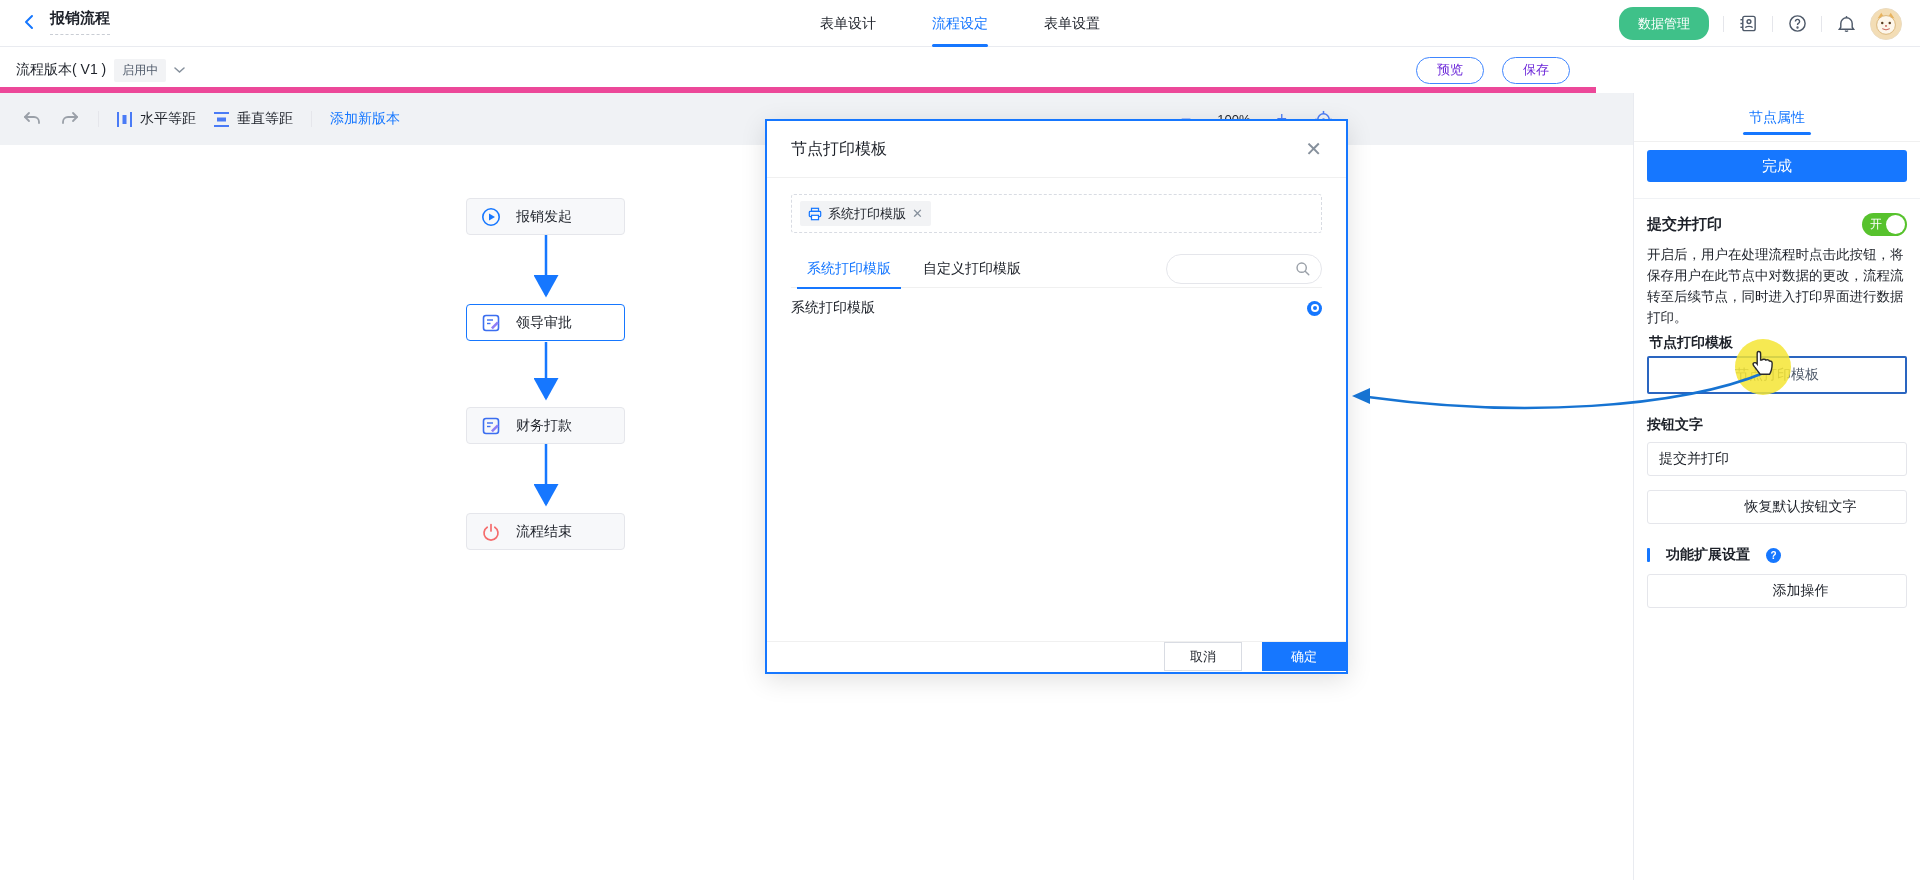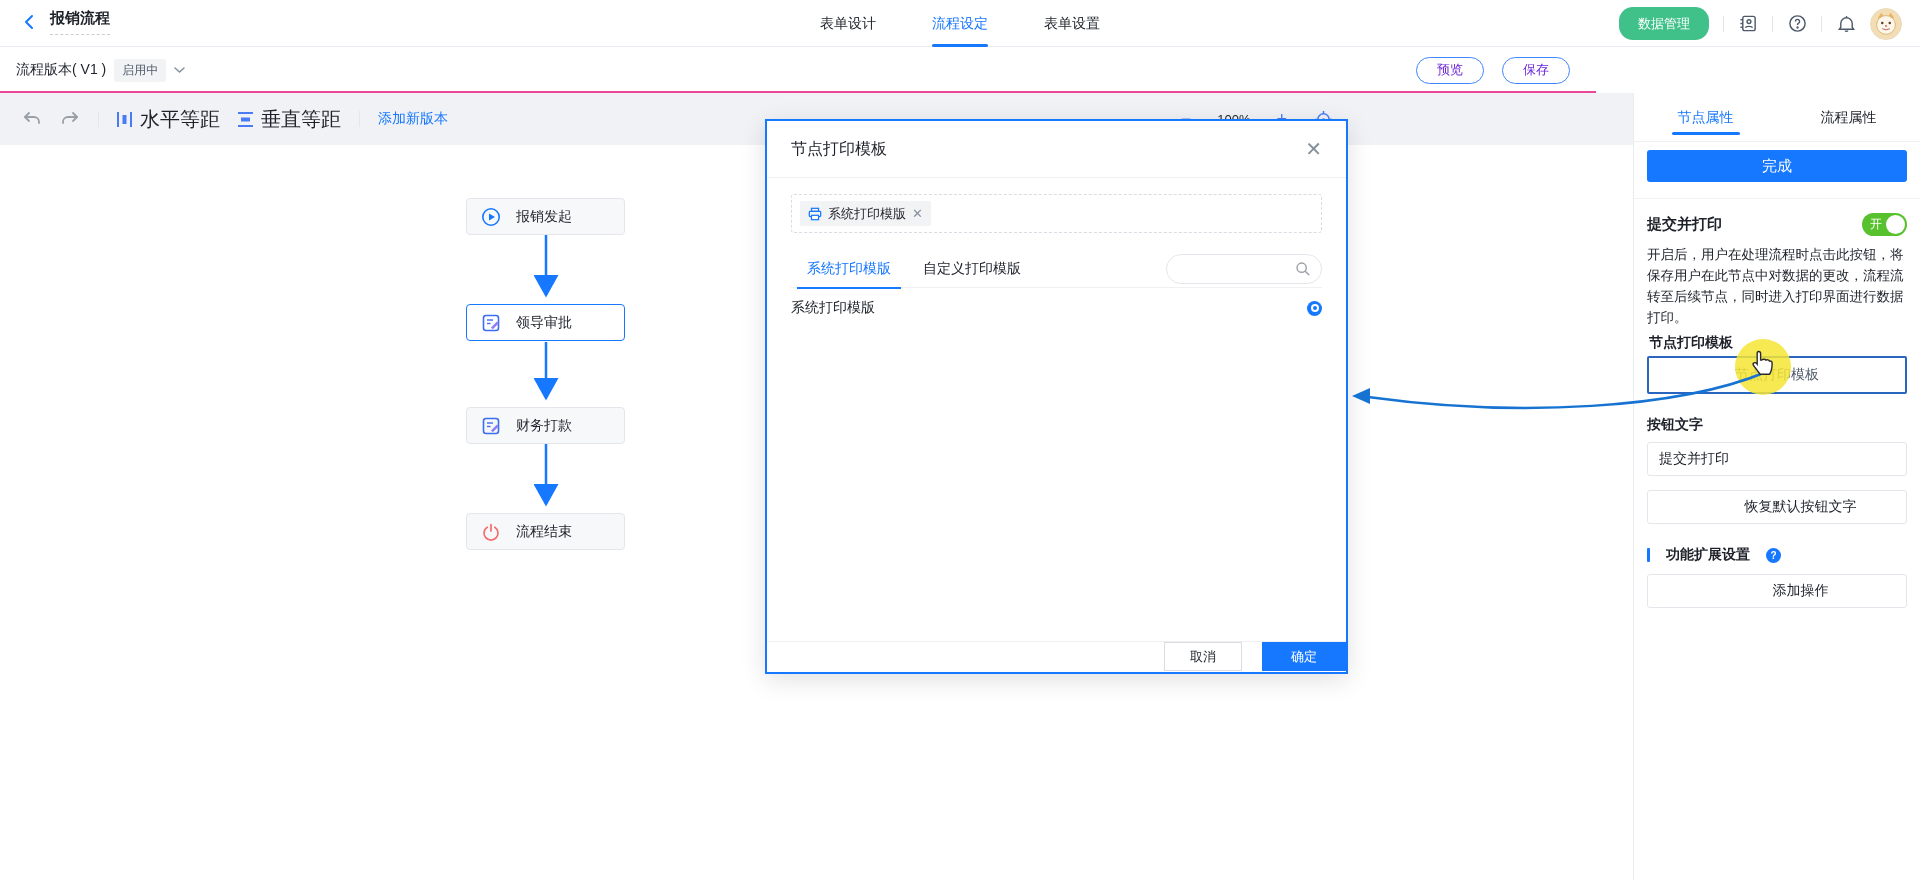--- a/index.html
+++ b/index.html
@@ -20,34 +20,34 @@
   .hdr-right { position:absolute; right:18px; top:0; height:47px; display:flex; align-items:center; gap:14px; }
   .btn-green { background:#3fc189; color:#fff; font-size:13px; border:none; border-radius:14px;
     height:33px; padding:8px 19px; cursor:pointer; }
   .vsep { width:1px; height:16px; background:#e5e6eb; }
   .hicon { width:20px; height:20px; display:inline-flex; align-items:center; justify-content:center; color:#4e5969; }
   .avatar { width:32px; height:32px; border-radius:50%; background:#f3ddb5; overflow:hidden;
     display:flex; align-items:center; justify-content:center; border:1px solid #eadcc2; }
 
   
   .version-bar { position:absolute; left:0; top:47px; width:1596px; height:46px;
-    background:#fff; border-bottom:2px solid #ec4899; z-index:19; }
+    background:#fff; border-bottom:6px solid #ec4899; z-index:19; }
   .vb-left { position:absolute; left:16px; top:0; height:46px; display:flex; align-items:center; gap:8px; }
   .vb-label { font-size:14px; }
   .vb-badge { font-size:12px; color:#4e5969; background:#f2f3f5; border-radius:2px; padding:3px 8px; }
   .chev { color:#86909c; font-size:11px; }
   .vb-right { position:absolute; right:26px; top:0; height:46px; display:flex; align-items:center; gap:18px; }
   .btn-pill { border:1px solid #4086ff; color:#6d28d9; background:#fff; font-size:13px;
     border-radius:14px; height:27px; padding:0 20px; cursor:pointer; }
 
   
   .toolstrip { position:absolute; left:0; top:93px; width:1633px; height:52px;
     background:#f0f2f5; z-index:5; }
   .ts-left { position:absolute; left:22px; top:0; height:52px; display:flex; align-items:center; gap:18px; }
-  .ts-btn { display:flex; align-items:center; gap:8px; font-size:20px; cursor:pointer; }
+  .ts-btn { display:flex; align-items:center; gap:8px; font-size:14px; cursor:pointer; }
   .link-blue { color:#1677ff; font-size:14px; cursor:pointer; }
   .ts-zoom { position:absolute; right:300px; top:0; height:52px; display:flex; align-items:center; gap:26px; }
   .zbtn { color:#4a7bf6; font-size:18px; cursor:pointer; line-height:1; }
   .zoom-level { font-size:13px; color:#1d2129; }
 
   
   .canvas { position:absolute; left:0; top:145px; width:1633px; height:735px; background:#fff; }
   .node { position:absolute; left:466px; width:159px; height:37px; background:#f7f8fa;
     border:1px solid #e5e6eb; border-radius:4px; display:flex; align-items:center;
     padding-left:14px; gap:15px; font-size:14px; cursor:pointer; }
@@ -339,21 +339,20 @@
   </div>
   <div class="modal-ft">
     <button class="btn-cancel">取消</button>
     <button class="btn-ok">确定</button>
   </div>
 </div>
 
 <div class="panel">
   <div class="p-tabs">
     <div class="p-tab active">节点属性</div>
-    <div class="p-tab">流程属性</div>
   </div>
   <div class="p-body">
     <button class="btn-complete">完成</button>
     <div class="p-divider"></div>
     <div class="row-between">
       <span class="lbl-bold">提交并打印</span>
       <span class="toggle">
         <span class="toggle-txt">开</span>
         <span class="toggle-knob"></span>
       </span>

